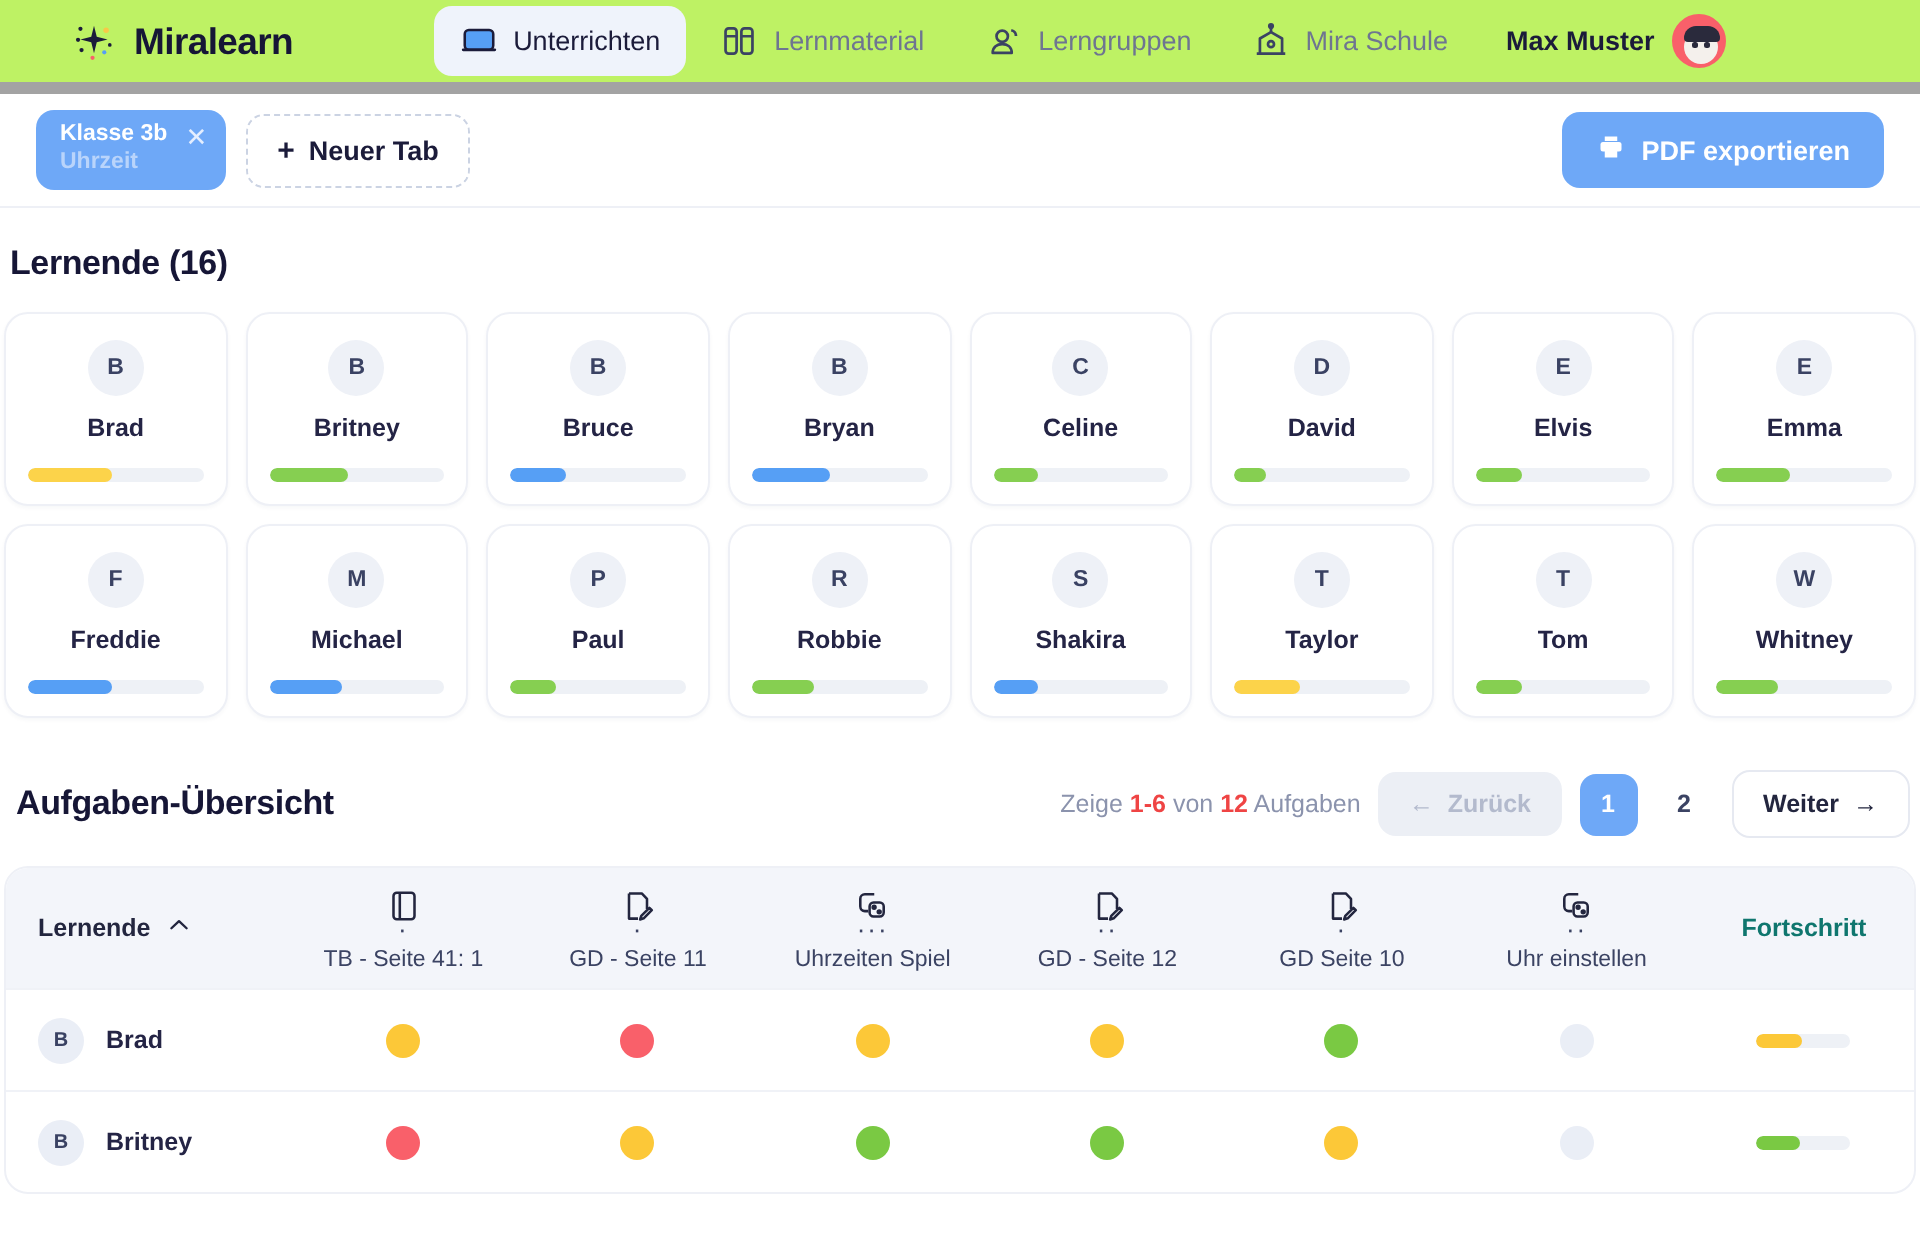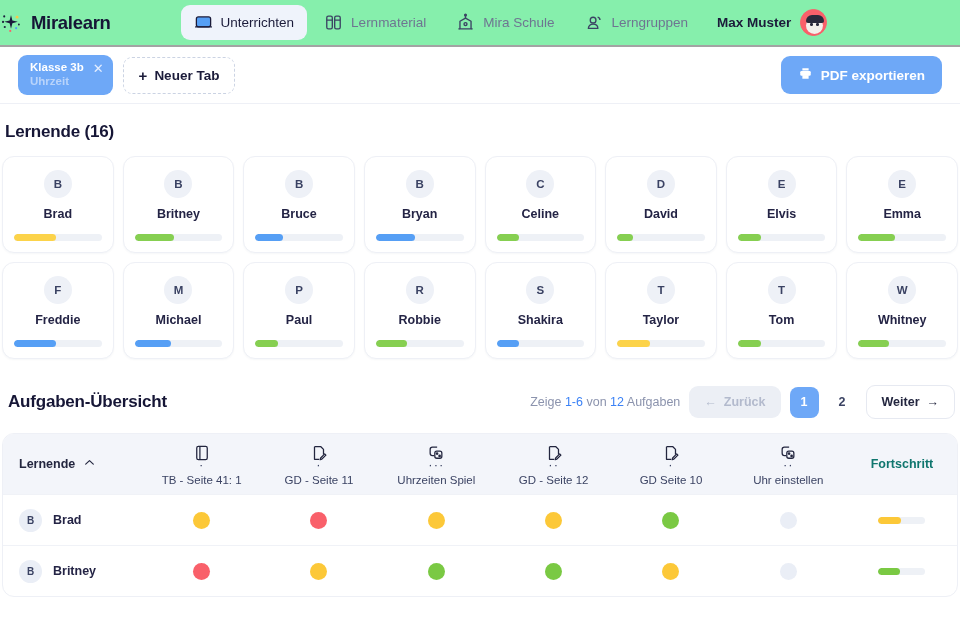--- a/index.html
+++ b/index.html
@@ -9,23 +9,23 @@
     font-family: "Liberation Sans", sans-serif;
     color: #1b1b3a;
     overflow: hidden;
   }
 
   
   .topnav {
     height: 47px;
     display: flex;
     align-items: center;
-    padding: 0 14px 0 0;
-    background: #86efac;
-    border-bottom: 2px solid #a3a3a3;
+    padding: 0 14px 0 36px;
+    background: #bef264;
+    border-bottom: 6px solid #a3a3a3;
   }
   .brand { display: flex; align-items: center; gap: 9px; }
   .brand-mark { width: 22px; height: 22px; position: relative; }
   .brand-name { font-size: 18.5px; font-weight: 700; letter-spacing: -0.3px; color: #161636; }
 
   .nav-items { display: flex; align-items: center; gap: 4px; margin-left: 70px; }
   .nav-item {
     display: flex; align-items: center; gap: 8px;
     padding: 8px 13px; border-radius: 9px;
     font-size: 13.5px; color: #6e7591; white-space: nowrap;
@@ -109,21 +109,21 @@
   }
   .bar-fill { height: 100%; border-radius: 4px; }
 
   
   .table-head-row {
     display: flex; align-items: center;
     margin-top: 26px; padding: 0 3px;
   }
   .pager { margin-left: auto; display: flex; align-items: center; gap: 9px; }
   .pager-info { font-size: 12.5px; color: #8b93ad; }
-  .pager-info b { color: #3b82f6; font-weight: 400; }
+  .pager-info b { color: #ef4444; font-weight: 700; }
   .pg-btn {
     display: flex; align-items: center; gap: 7px;
     border-radius: 9px; font-size: 12.5px; font-weight: 600;
     padding: 9px 15px; cursor: pointer; font-family: inherit;
   }
   .pg-prev { background: #eceff5; color: #b3bacd; border: none; }
   .pg-next { background: #fff; color: #23263f; border: 1px solid #e6e9f1; }
   .pg-num {
     width: 29px; height: 31px; border-radius: 8px;
     display: flex; align-items: center; justify-content: center;
@@ -206,39 +206,39 @@
           <rect x="13.5" y="4" width="7" height="16" rx="2"></rect>
           <path d="M3.5 9 H10.5 M13.5 9 H20.5"></path>
         </svg>
       </span>
       <span>Lernmaterial</span>
     </div>
 
     <div class="nav-item">
       <span class="nav-ico">
         <svg viewBox="0 0 24 24" width="19" height="19" fill="none" stroke="#3b4363" stroke-width="1.7" stroke-linejoin="round">
+          <circle cx="11.5" cy="9" r="3.6"></circle>
+          <path d="M5.5 19.5 C5.5 15.8 8.3 14 11.5 14 C14.7 14 17.5 15.8 17.5 19.5 Z"></path>
+          <path d="M17.2 5.2 C19 5.6 20.2 7 20.2 8.8"></path>
+        </svg>
+      </span>
+      <span>Lerngruppen</span>
+    </div>
+
+    <div class="nav-item">
+      <span class="nav-ico">
+        <svg viewBox="0 0 24 24" width="19" height="19" fill="none" stroke="#3b4363" stroke-width="1.7" stroke-linejoin="round">
           <path d="M12 3.2 V6.4"></path>
           <circle cx="12" cy="2.6" r="1.1" fill="#3b4363"></circle>
           <path d="M12 6.4 L19 10.4 V20 H5 V10.4 Z"></path>
           <circle cx="12" cy="14" r="1.9"></circle>
           <path d="M5 20 H3 M21 20 H19"></path>
         </svg>
       </span>
       <span>Mira Schule</span>
-    </div>
-
-    <div class="nav-item">
-      <span class="nav-ico">
-        <svg viewBox="0 0 24 24" width="19" height="19" fill="none" stroke="#3b4363" stroke-width="1.7" stroke-linejoin="round">
-          <circle cx="11.5" cy="9" r="3.6"></circle>
-          <path d="M5.5 19.5 C5.5 15.8 8.3 14 11.5 14 C14.7 14 17.5 15.8 17.5 19.5 Z"></path>
-          <path d="M17.2 5.2 C19 5.6 20.2 7 20.2 8.8"></path>
-        </svg>
-      </span>
-      <span>Lerngruppen</span>
     </div>
   </div>
 
   <div class="user-area">
     <span class="user-name">Max Muster</span>
     <span class="avatar">
       <span class="av-head"></span>
       <span class="av-hair"></span>
       <span class="av-eye" style="left:9px"></span>
       <span class="av-eye" style="left:15px"></span>

